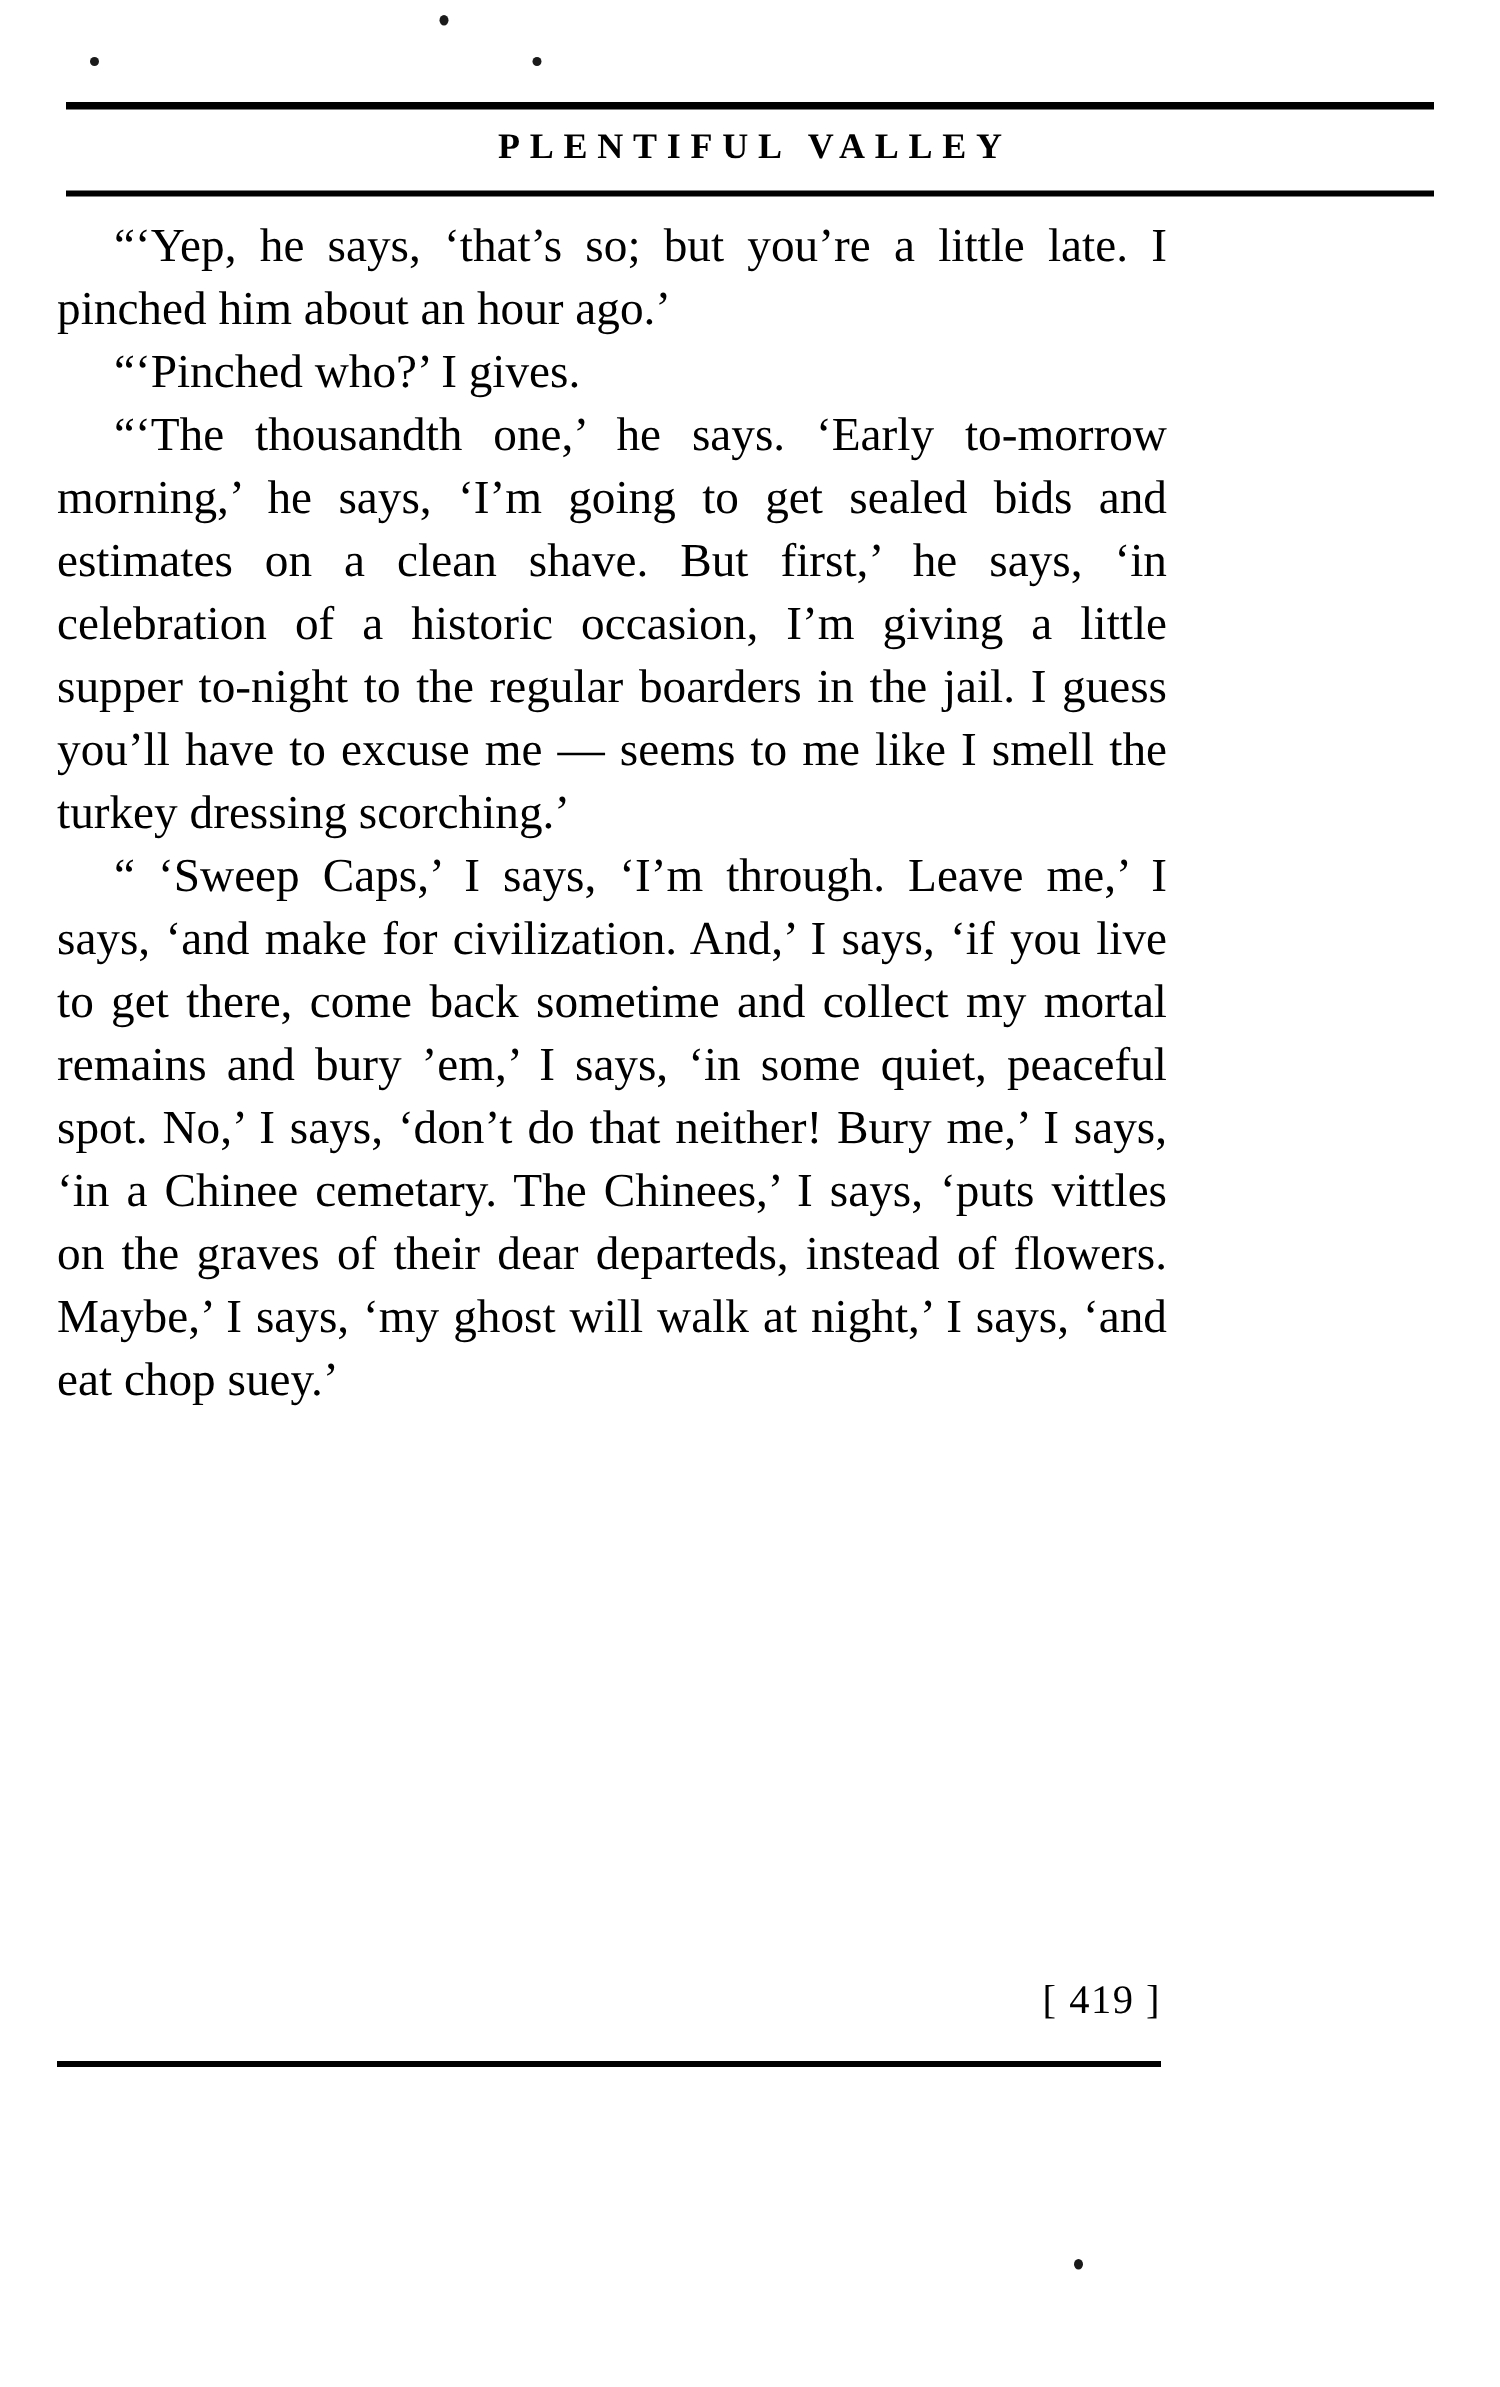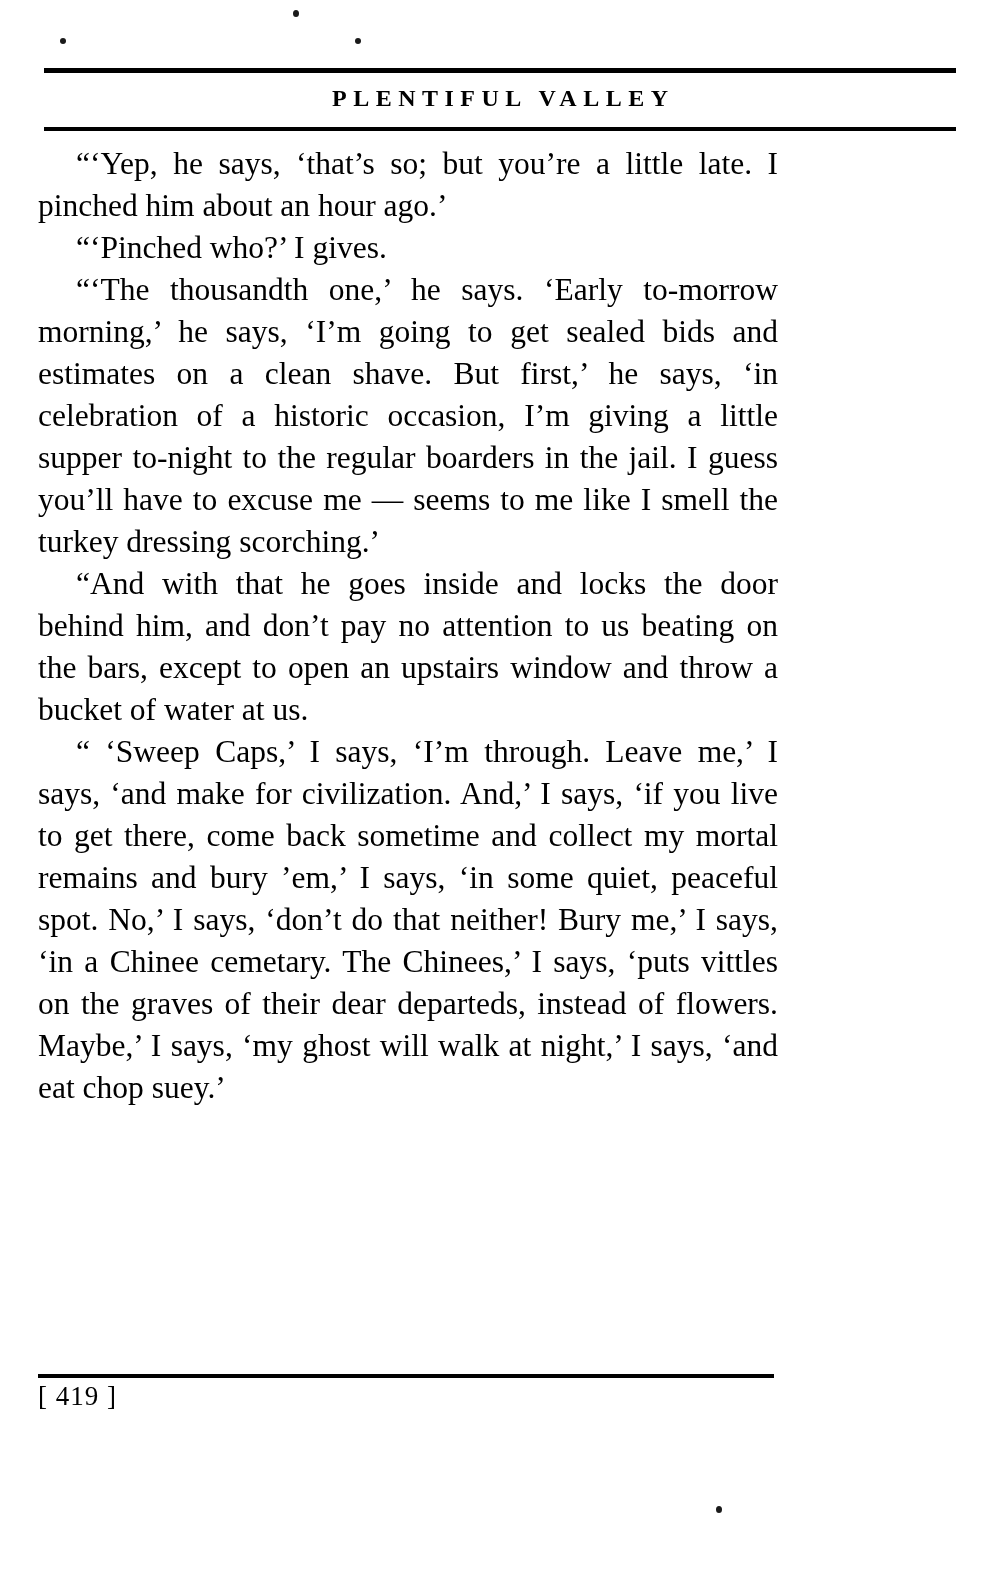--- a/index.html
+++ b/index.html
@@ -82,23 +82,23 @@
     position: absolute;
     left: 38px;
     top: 1374px;
     width: 736px;
     height: 4px;
     background: #000;
   }
   .folio {
     position: absolute;
     left: 38px;
-    top: 1381px;
+    top: 1318px;
     width: 736px;
-    text-align: left;
+    text-align: right;
     font-size: 27px;
     letter-spacing: 1px;
   }
 </style>
 </head>
 <body>
 
 <div class="page">
 
   <span class="speck speck-top-center"></span>
@@ -107,20 +107,19 @@
   <span class="speck speck-bottom"></span>
 
   <div class="header-rule-top"></div>
   <div class="running-head">PLENTIFUL VALLEY</div>
   <div class="header-rule-bottom"></div>
 
   <div class="body-text">
     <p>“‘Yep, he says, ‘that’s so; but you’re a little late.  I pinched him about an hour ago.’</p>
     <p>“‘Pinched who?’ I gives.</p>
     <p>“‘The thousandth one,’ he says.  ‘Early to-morrow morning,’ he says, ‘I’m going to get sealed bids and estimates on a clean shave.  But first,’ he says, ‘in celebration of a historic occasion, I’m giving a little supper to-night to the regular boarders in the jail.  I guess you’ll have to excuse me — seems to me like I smell the turkey dressing scorching.’</p>
-    <p>“And with that he goes inside and locks the door  behind him, and don’t pay no attention to us beating on the bars, except to open an upstairs window and throw a bucket of water at us.</p>
     <p>“ ‘Sweep Caps,’ I says, ‘I’m through.  Leave me,’ I says, ‘and make for civilization.  And,’ I says, ‘if you live to get there, come back sometime and collect my mortal remains and bury ’em,’ I says, ‘in some quiet, peaceful spot.  No,’ I says, ‘don’t do that neither! Bury me,’ I says, ‘in a Chinee cemetary.  The Chinees,’ I says, ‘puts vittles on the graves of their dear departeds, instead of flowers.  Maybe,’ I says, ‘my ghost will walk at night,’ I says, ‘and eat chop  suey.’</p>
   </div>
 
   <div class="footer-rule"></div>
   <div class="folio">[ 419 ]</div>
 
 </div>
 
 </body></html>

